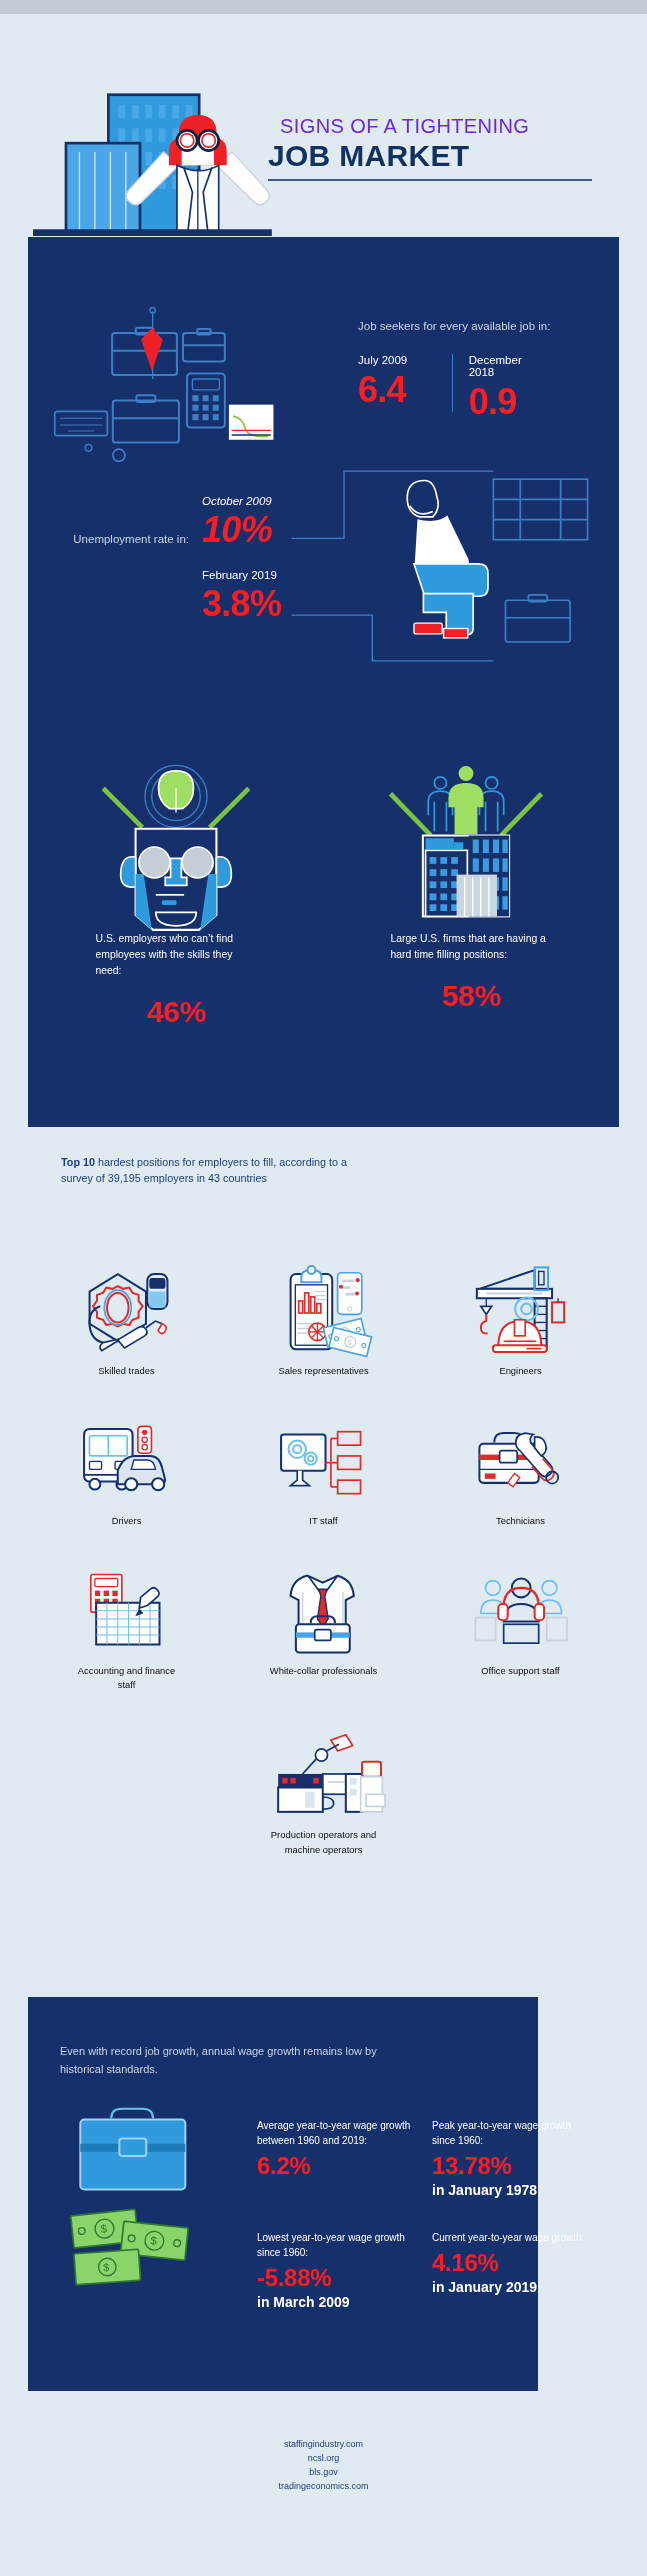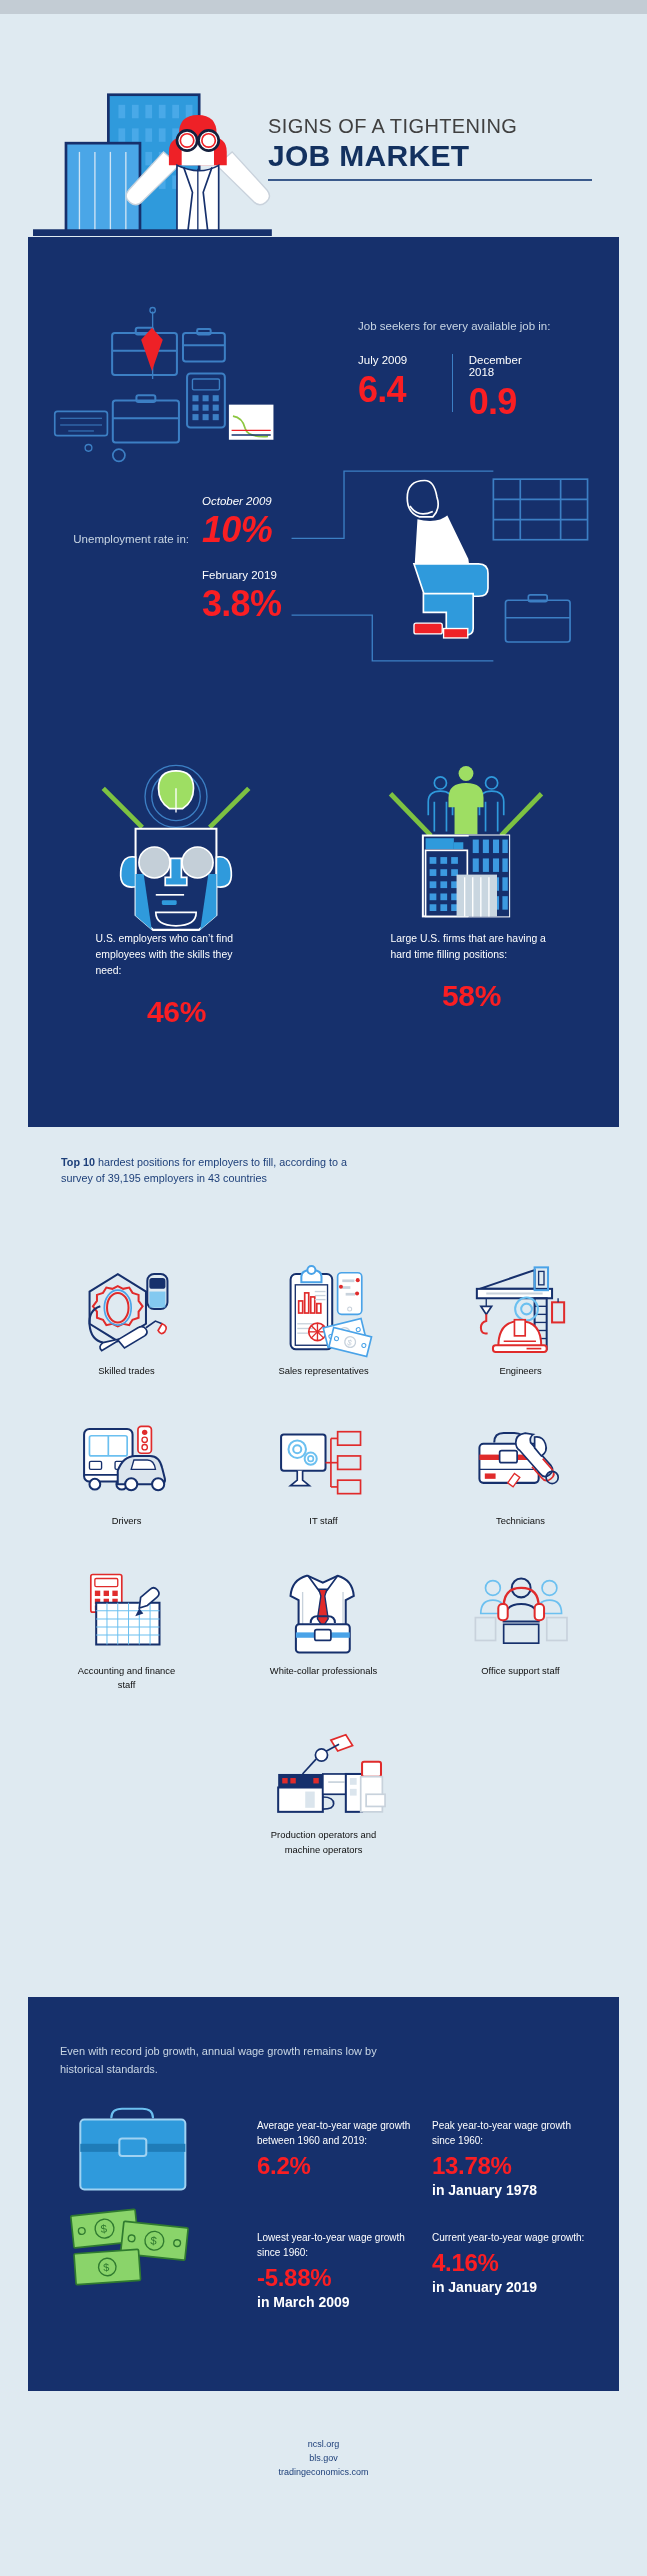--- a/index.html
+++ b/index.html
@@ -25,21 +25,21 @@
   .hero {
     position: absolute; top: 13.5px; left: 0;
     width: 647px; height: 222px;
   }
   .hero-title-wrap {
     position: absolute; left: 268px; top: 101px;
     width: 351px;
   }
   .hero-kicker {
     font-size: 20px; letter-spacing: 0.4px;
-    color: #404040; font-weight: 400; line-height: 1.1;
+    color: #6d28d9; font-weight: 400; line-height: 1.1; margin-left: 12px;
   }
   .hero-title {
     font-size: 30px; font-weight: bold; letter-spacing: 0.3px;
     color: #13315f; line-height: 1.12; margin-top: 2.7px;
   }
   .hero-rule {
     margin-top: 6.7px; width: 324px; height: 1.3px; background: #3b5a8c;
   }
 
   
@@ -103,21 +103,21 @@
   .cell .art { height: 101px; display: flex; align-items: flex-end; justify-content: center; }
   .cell .cap {
     margin-top: 8px; text-align: center; font-size: 9.4px; color: #0e0e0e;
     line-height: 1.5; width: 115px;
   }
   .row-gap { height: 27px; }
 
   
   .dark-panel2 {
     position: absolute; left: 28px; top: 1997px;
-    width: 591px; height: 394px;
+    width: 510px; height: 394px;
     background: #16306c;
   }
   .wage-intro {
     position: absolute; left: 32px; top: 46px; width: 317px;
     color: #c9d6e4; font-size: 11px; line-height: 1.6;
   }
   .wage-grid { position: absolute; left: 229px; top: 121px; width: 351px; }
   .wage-row { display: flex; }
   .wage-cell { width: 175px; padding-right: 20px; }
   .wage-lbl { color: #ffffff; font-size: 10px; line-height: 1.5; }
@@ -757,19 +757,20 @@
         <div class="wage-cell">
           <div class="wage-lbl">Current year-to-year wage growth:</div>
           <div class="wage-num">4.16%</div>
           <div class="wage-sub">in January 2019</div>
         </div>
       </div>
     </div>
   </div>
 
   <div class="sources">
+    <div>staffingindustry.com</div>
     <div>ncsl.org</div>
     <div>bls.gov</div>
     <div>tradingeconomics.com</div>
   </div>
 
 </div>
 
 
 </body></html>

